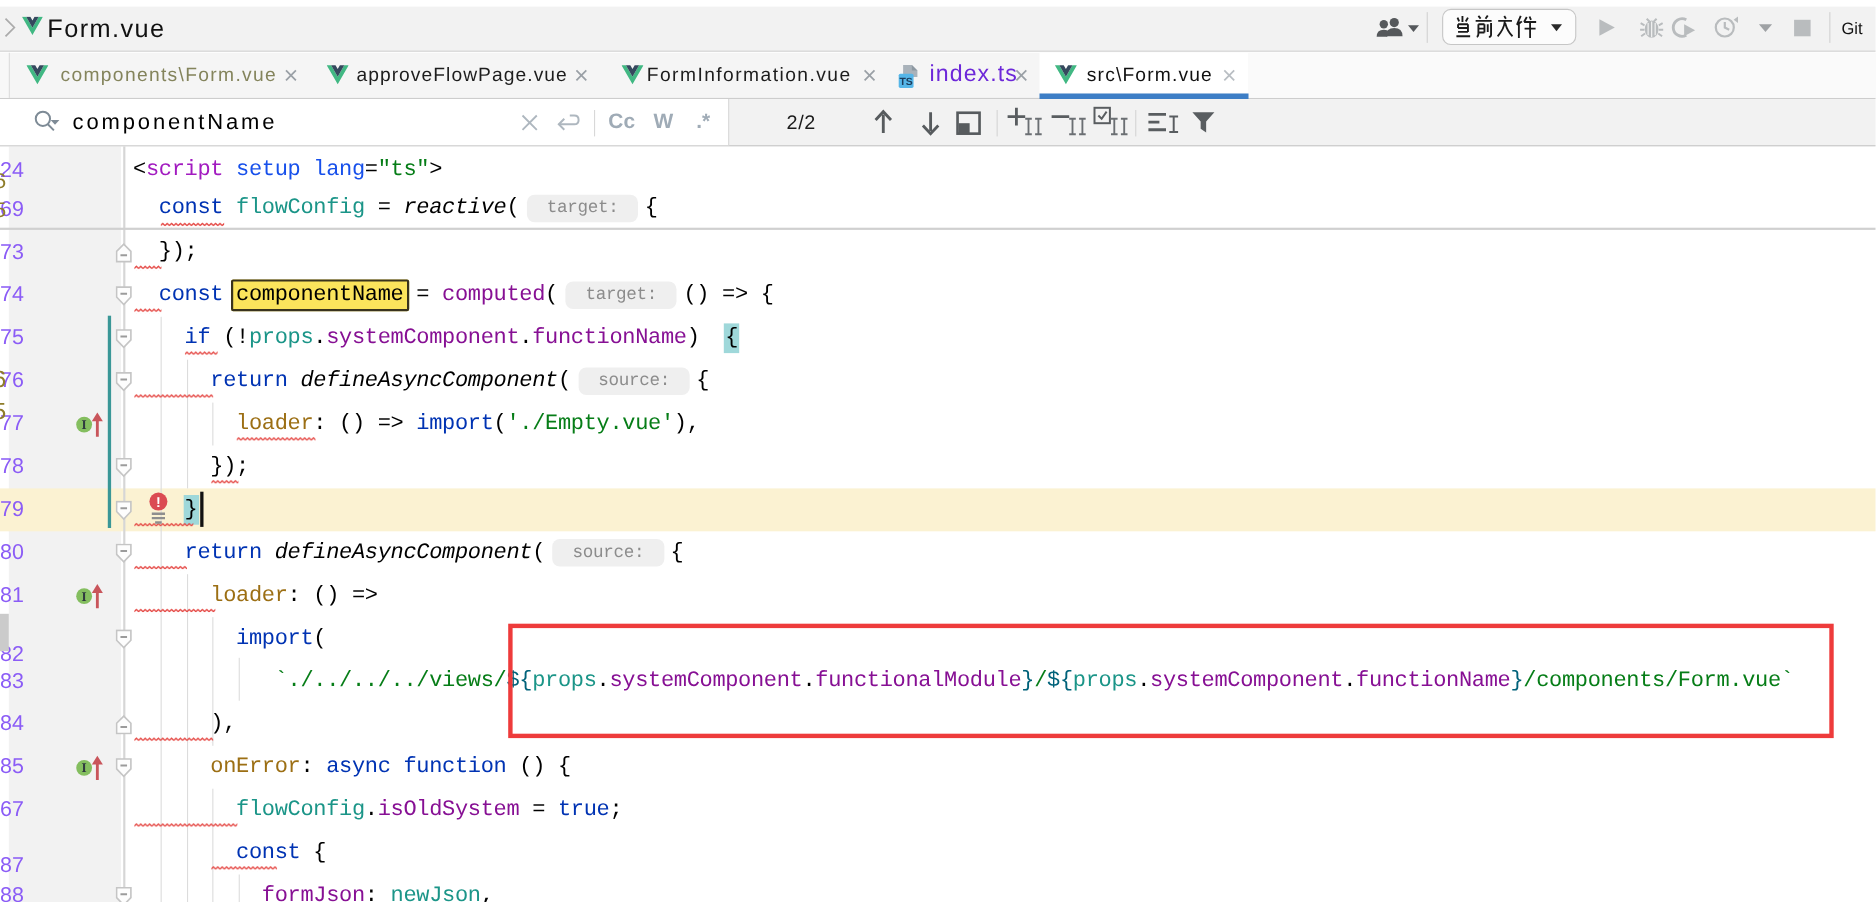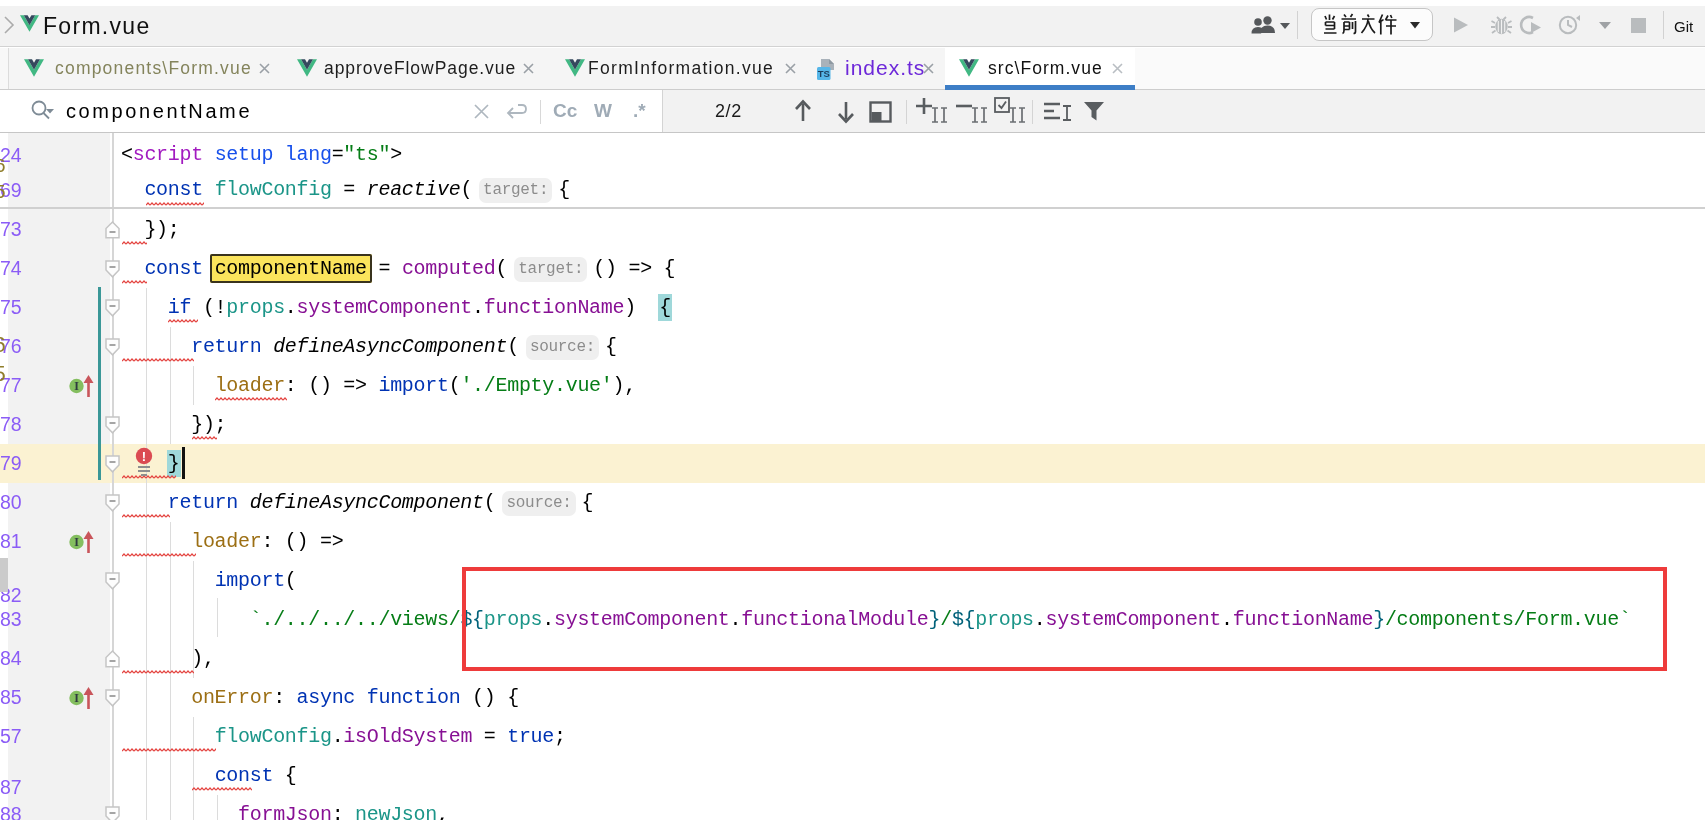--- a/index.html
+++ b/index.html
@@ -1,20 +1,20 @@
 <!DOCTYPE html>
 <html><head><meta charset="utf-8"><style>
 *{margin:0;padding:0;box-sizing:border-box}
 html,body{width:1705px;height:820px;overflow:hidden;background:#fff;font-family:"Liberation Sans",sans-serif}
 .abs{position:absolute}
 b{font-weight:normal}
 .kw{color:#0033B3}.kwa{color:#1750EB}.tag{color:#A21BC0}.tl{color:#1B9588}.tld{color:#00627A}
 .pu{color:#871094}.st{color:#067D17}.gd{color:#9C6F14}.it{color:#000;font-style:italic}
 .code{position:absolute;left:121px;font:20px "Liberation Mono",monospace;letter-spacing:-0.3px;color:#000;white-space:pre;line-height:39px;height:39px;z-index:6}
-.chip{display:inline-block;font:16px "Liberation Mono",monospace;color:#8C8C8C;background:#EFEFEF;border-radius:7px;padding:0 4px;margin:0 6px 0 7px;line-height:25px;height:25px;vertical-align:1px}
+.chip{display:inline-block;font:16px "Liberation Mono",monospace;color:#8C8C8C;background:#EFEFEF;border-radius:7px;padding:0 18px;margin:0 6px 0 7px;line-height:25px;height:25px;vertical-align:1px}
 .ybox{background:#FBE45C;border:2px solid #39331D;border-radius:2px;padding:1px 3px;margin:0 -5px -1px -5px}
 .tbox{background:#9FD8DA;padding:2px 1px;margin:0 -1px}
 .num{position:absolute;left:0;width:48px;font:19.5px "Liberation Sans",sans-serif;color:#8b5cf6;line-height:39px;height:39px;z-index:6}
 .sq{position:absolute;z-index:7;height:5px}
 .guide{position:absolute;width:1px;background:#DCDCDC;z-index:3}
 svg{display:block}
 </style></head><body>
 <svg width="0" height="0" style="position:absolute">
     <defs>
 <pattern id="wv" width="4" height="5" patternUnits="userSpaceOnUse">
@@ -59,21 +59,21 @@
 <div class="num" style="top:522px">81</div>
 <div class="code" style="top:522px">      <b class="gd">loader</b>: () =&gt;</div>
 <div class="num" style="top:576px">82</div>
 <div class="code" style="top:561px">        <b class="kw">import</b>(</div>
 <div class="num" style="top:600px">83</div>
 <div class="code" style="top:600px">           <b class="st">`./../../../views/</b><b class="tld">${</b><b class="tl">props</b>.<b class="pu">systemComponent</b>.<b class="pu">functionalModule</b><b class="tld">}</b><b class="st">/</b><b class="tld">${</b><b class="tl">props</b>.<b class="pu">systemComponent</b>.<b class="pu">functionName</b><b class="tld">}</b><b class="st">/components/Form.vue`</b></div>
 <div class="num" style="top:639px">84</div>
 <div class="code" style="top:639px">      ),</div>
 <div class="num" style="top:678px">85</div>
 <div class="code" style="top:678px">      <b class="gd">onError</b>: <b class="kw">async</b> <b class="kw">function</b> () {</div>
-<div class="num" style="top:717px">57</div>
+<div class="num" style="top:717px">67</div>
 <div class="code" style="top:717px">        <b class="tl">flowConfig</b>.<b class="pu">isOldSystem</b> = <b class="kw">true</b>;</div>
 <div class="num" style="top:768px">87</div>
 <div class="code" style="top:756px">        <b class="kw">const</b> {</div>
 <div class="num" style="top:795px">88</div>
 <div class="code" style="top:795px">          <b class="pu">formJson</b>: <b class="tl">newJson</b>,</div>
 <div class="abs" style="left:182px;top:447px;width:2.5px;height:32px;background:#111;z-index:8"></div>
 <svg class="sq" style="left:146px;top:202px;width:58px">
     <rect width="100%" height="5" fill="url(#wv)"></rect>
   </svg>
 <svg class="sq" style="left:122px;top:241px;width:25px">

